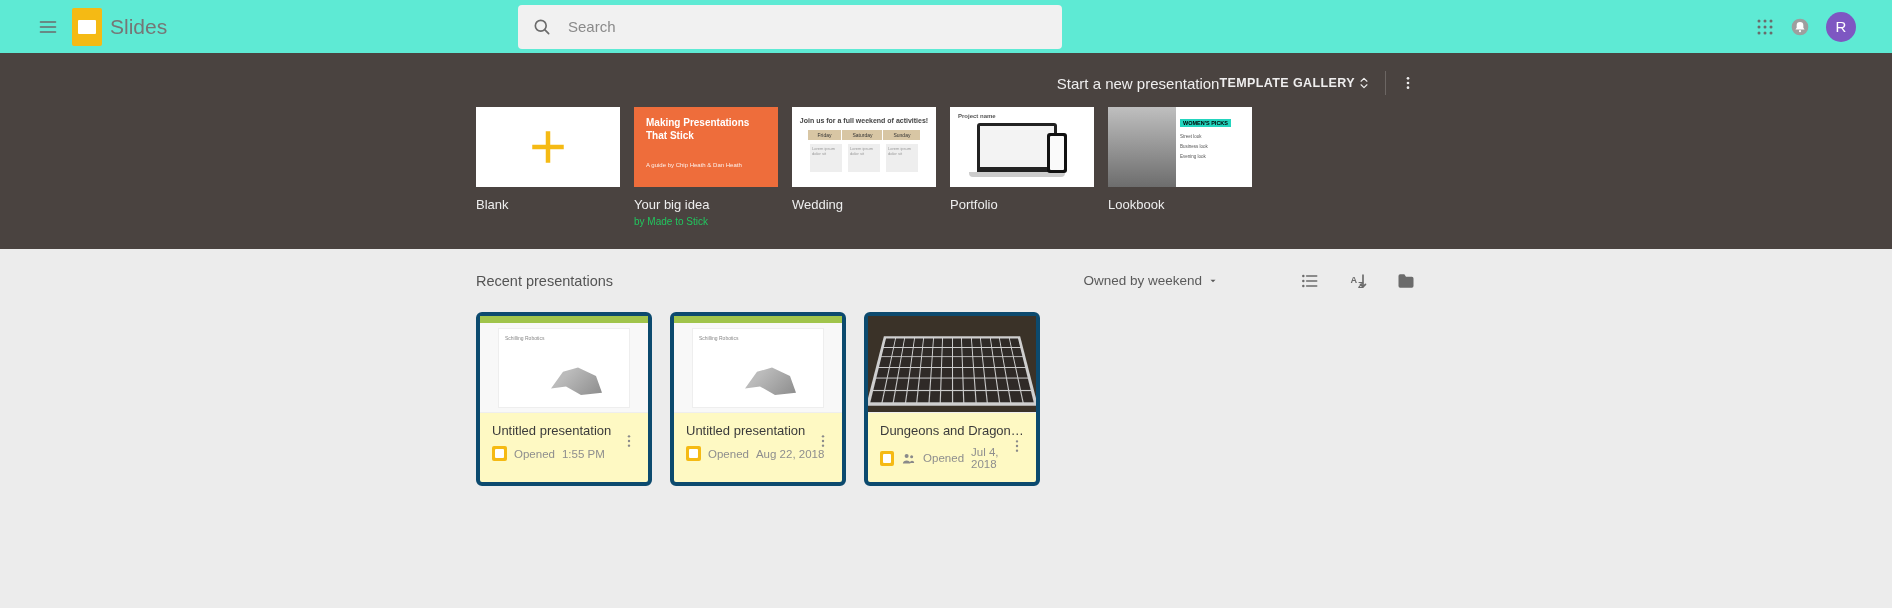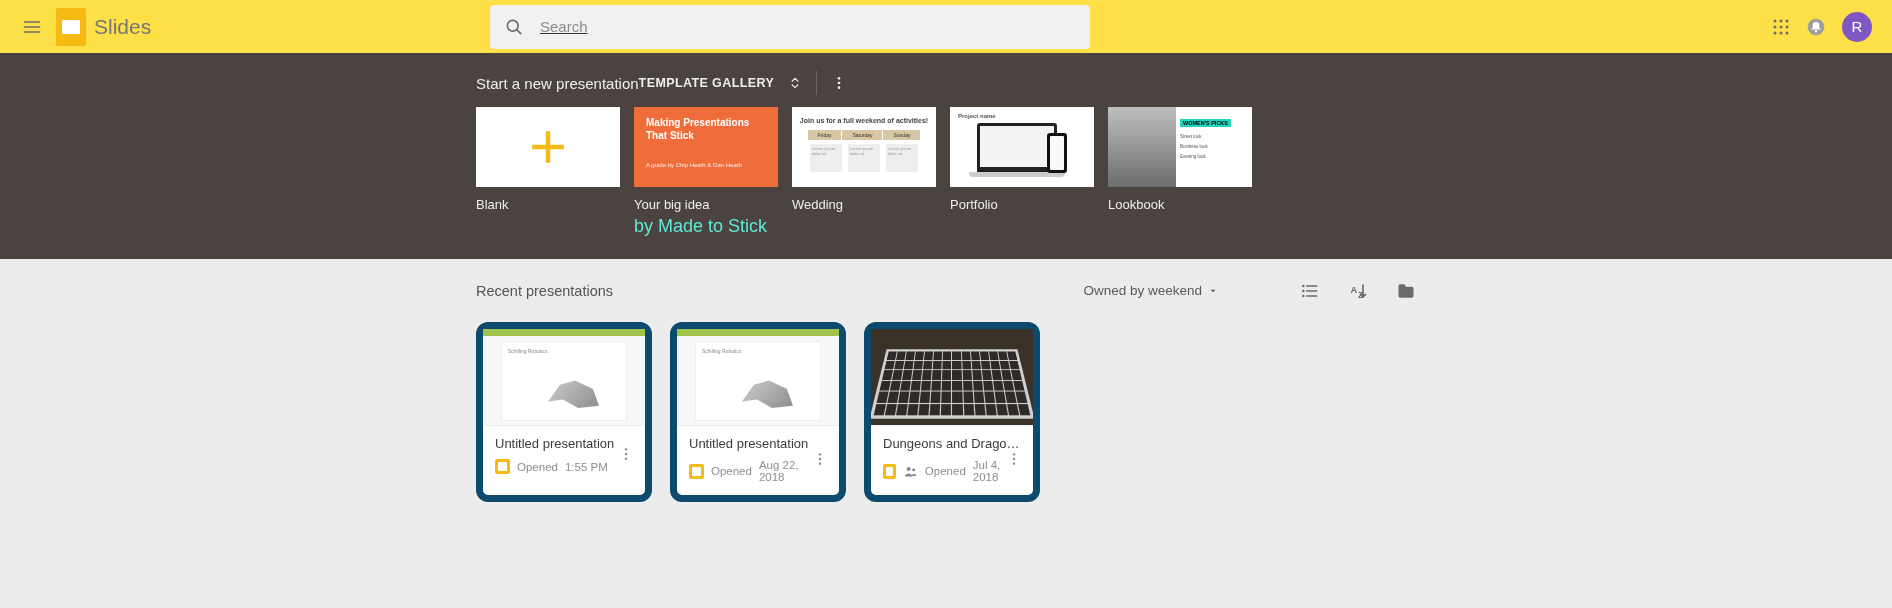--- a/index.html
+++ b/index.html
@@ -1,47 +1,47 @@
 <!DOCTYPE html>
 <html><head>
 <meta charset="utf-8">
 <style>
   * { box-sizing: border-box; margin: 0; padding: 0; }
   body { font-family: 'Helvetica Neue', Arial, sans-serif; background: #ececec; color: #333; }
 
   
   .header {
-    display: flex; align-items: center; height: 53px; background: #fde047;
-    padding: 0 12px; position: relative;
+    display: flex; align-items: center; height: 53px; background: #5eead4;
+    padding: 0 28px; position: relative;
   }
   .menu-btn { width: 40px; height: 40px; display:flex; align-items:center; justify-content:center; cursor:pointer; border-radius:50%; }
   .logo-wrap { display:flex; align-items:center; gap:8px; margin-left:4px; }
   .slides-logo { width:30px; height:38px; background:#f5ba14; border-radius:2px; position:relative; }
   .slides-logo::before { content:""; position:absolute; left:6px; right:6px; top:12px; bottom:12px; background:#fff; border-radius:1px; }
   .logo-text { font-size:21px; color:#767676; }
-  .search-wrap { position:absolute; left:490px; width:600px;text-decoration:underline; }
+  .search-wrap { position:absolute; left:518px; width:544px; }
   .search-box { display:flex; align-items:center; background:#f1f1f1; border-radius:4px; height:44px; padding:0 14px; gap:16px; }
   .search-box input { border:none; background:transparent; outline:none; font-size:15px; flex:1; color:#333; }
   .search-box input::placeholder { color:#8a8a8a; }
   .header-right { margin-left:auto; display:flex; align-items:center; gap:16px; padding-right:8px; }
   .avatar { width:30px; height:30px; border-radius:50%; background:#7e57c2; color:#fff; display:flex; align-items:center; justify-content:center; font-size:15px; cursor:pointer; }
 
   
   .tpl-strip { background:#4a4340; padding:18px 0 22px; }
   .tpl-inner { width:940px; margin:0 auto; }
-  .tpl-head { display:flex; align-items:center; justify-content:flex-start; margin-bottom:12px; }
+  .tpl-head { display:flex; align-items:center; justify-content:flex-end; margin-bottom:12px; }
   .tpl-title { color:#efeeee; font-size:15px; }
   .tpl-head-right { display:flex; align-items:center; gap:14px; }
-  .tpl-gallery-btn { display:flex; align-items:center; gap:14px; color:#efeeee; font-size:12.5px; letter-spacing:0.4px; font-weight:600; cursor:pointer; }
+  .tpl-gallery-btn { display:flex; align-items:center; gap:2px; color:#efeeee; font-size:12.5px; letter-spacing:0.4px; font-weight:600; cursor:pointer; }
   .vline { width:1px; height:24px; background:#6c6663; }
   .tpl-row { display:flex; gap:14px; }
   .tpl-item { width:144px; cursor:pointer; }
   .tpl-thumb { width:144px; height:80px; background:#fff; border-radius:0; overflow:hidden; position:relative; }
   .tpl-name { color:#eee; font-size:13px; margin-top:10px; font-weight:500; }
-  .tpl-sub { color:#5eead4; font-size:18px; margin-top:4px; }
+  .tpl-sub { color:#22c55e; font-size:10px; margin-top:4px; }
 
   .blank-plus { display:flex; align-items:center; justify-content:center; height:100%; }
   .blank-plus svg { width:36px; height:36px; }
 
   .bigidea { background:#ee6d3b; padding:10px 12px; color:#fff; height:100%; }
   .bigidea .t { font-size:10px; font-weight:600; line-height:1.25; }
   .bigidea .s { font-size:6px; margin-top:20px; opacity:.9; }
 
   .photo { display:grid; grid-template-columns:1.3fr 1fr; grid-template-rows:1fr 1fr; height:100%; gap:1px; background:#e8e4df; padding:3px; }
   .photo .p { background:#9aa; }
@@ -73,21 +73,21 @@
 
   
   .recent { width:940px; margin:18px auto 0; }
   .recent-head { display:flex; align-items:center; }
   .recent-title { font-size:14.5px; color:#545454; font-weight:500; }
   .owner-filter { margin-left:auto; display:flex; align-items:center; gap:6px; color:#5a5a5a; font-size:13.5px; cursor:pointer; padding:6px 10px; border-radius:3px; }
   .recent-actions { display:flex; align-items:center; gap:28px; margin-left:72px; }
   .icon-btn { cursor:pointer; color:#6b6b6b; display:flex; }
 
   .recent-grid { display:flex; gap:18px; margin-top:18px; }
-  .card { width:176px; background:#ffffff; border:7px solid #0c4a6e; border-radius:12px; cursor:pointer; }
+  .card { width:176px; background:#fef9c3; border:4px solid #0c4a6e; border-radius:6px; cursor:pointer; }
   .card-thumb { height:97px; background:#f8f8f8; border-bottom:1px solid #eee; position:relative; overflow:hidden; }
   .card-thumb .bar { position:absolute; top:0; left:0; right:0; height:7px; background:#a0c44b; }
   .card-thumb .paper { position:absolute; top:12px; left:18px; right:18px; bottom:4px; background:#fff; border:1px solid #eee; padding:6px; }
   .card-thumb .paper .pt { font-size:5px; color:#888; }
   .card-thumb .arm { position:absolute; right:24px; bottom:10px; width:60px; height:42px; background:linear-gradient(135deg,#bbb 40%,#888); clip-path:polygon(10% 80%,30% 40%,55% 30%,85% 50%,95% 90%,60% 95%,35% 75%); }
   .dnd-thumb { background:#3a3228; }
   .dnd-thumb .tbl { position:absolute; left:8px; right:8px; top:14px; bottom:8px; background:#cfcfcf; transform:perspective(120px) rotateX(22deg); display:grid; grid-template-columns:repeat(14,1fr); grid-template-rows:repeat(6,1fr); gap:1px; padding:3px; }
   .dnd-thumb .tbl span { background:#2f2a27; }
   .card-body { padding:10px 12px 12px; position:relative; }
   .card-title { font-size:13px; color:#3b3b3b; font-weight:500; white-space:nowrap; overflow:hidden; text-overflow:ellipsis; }

